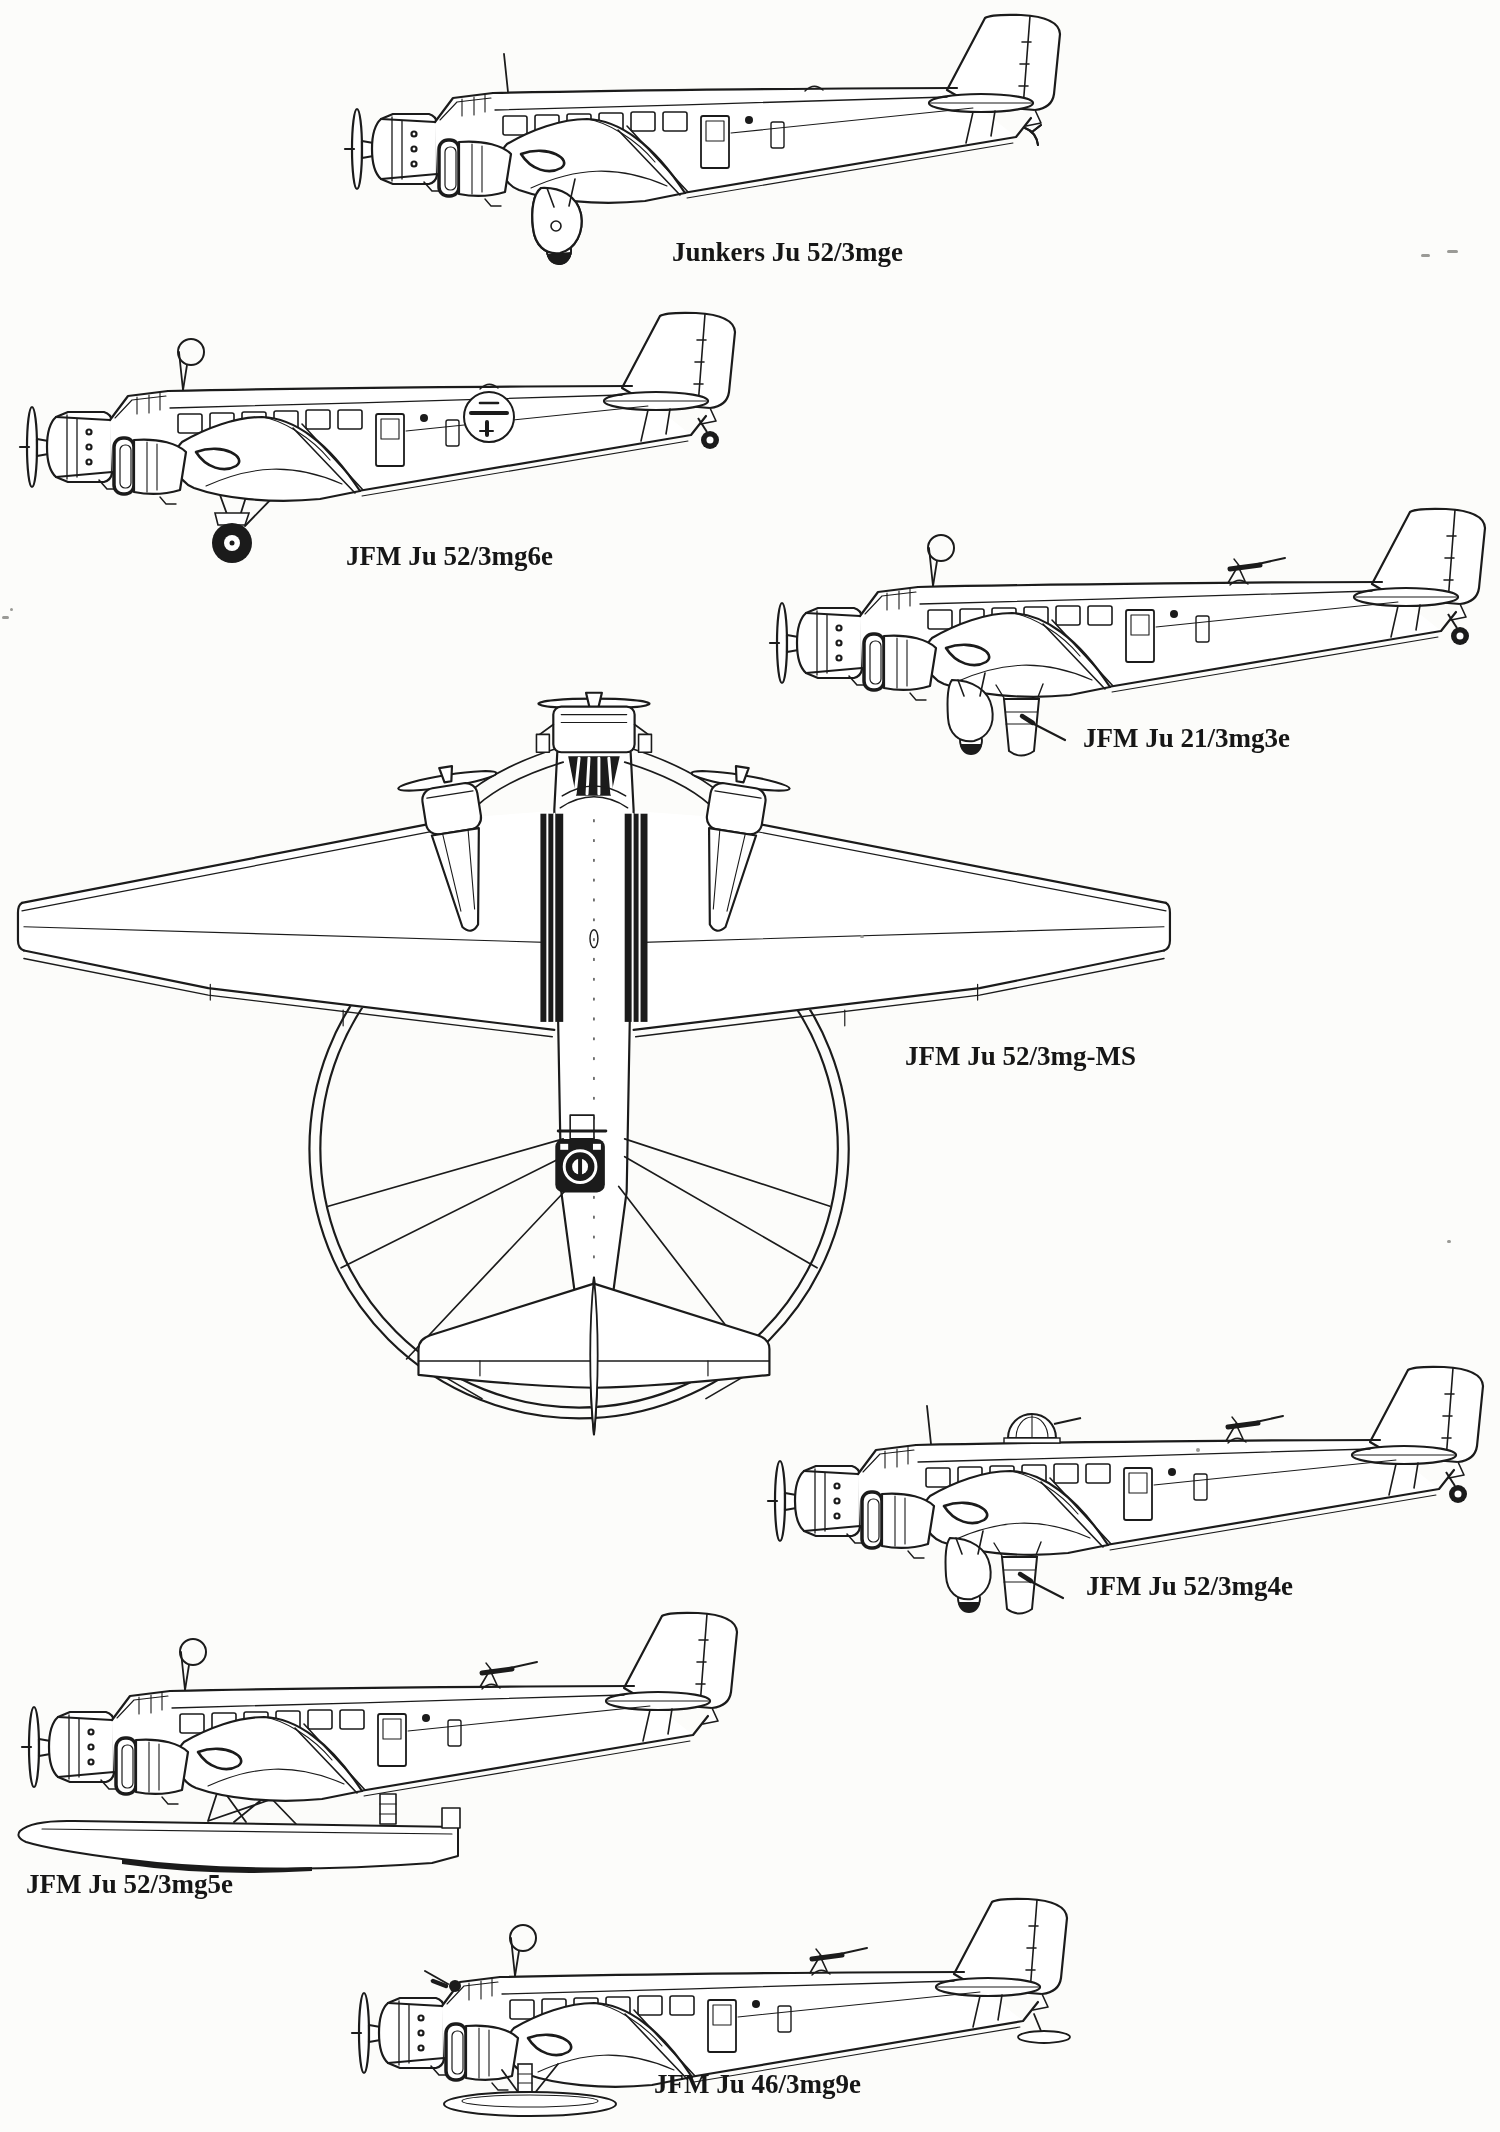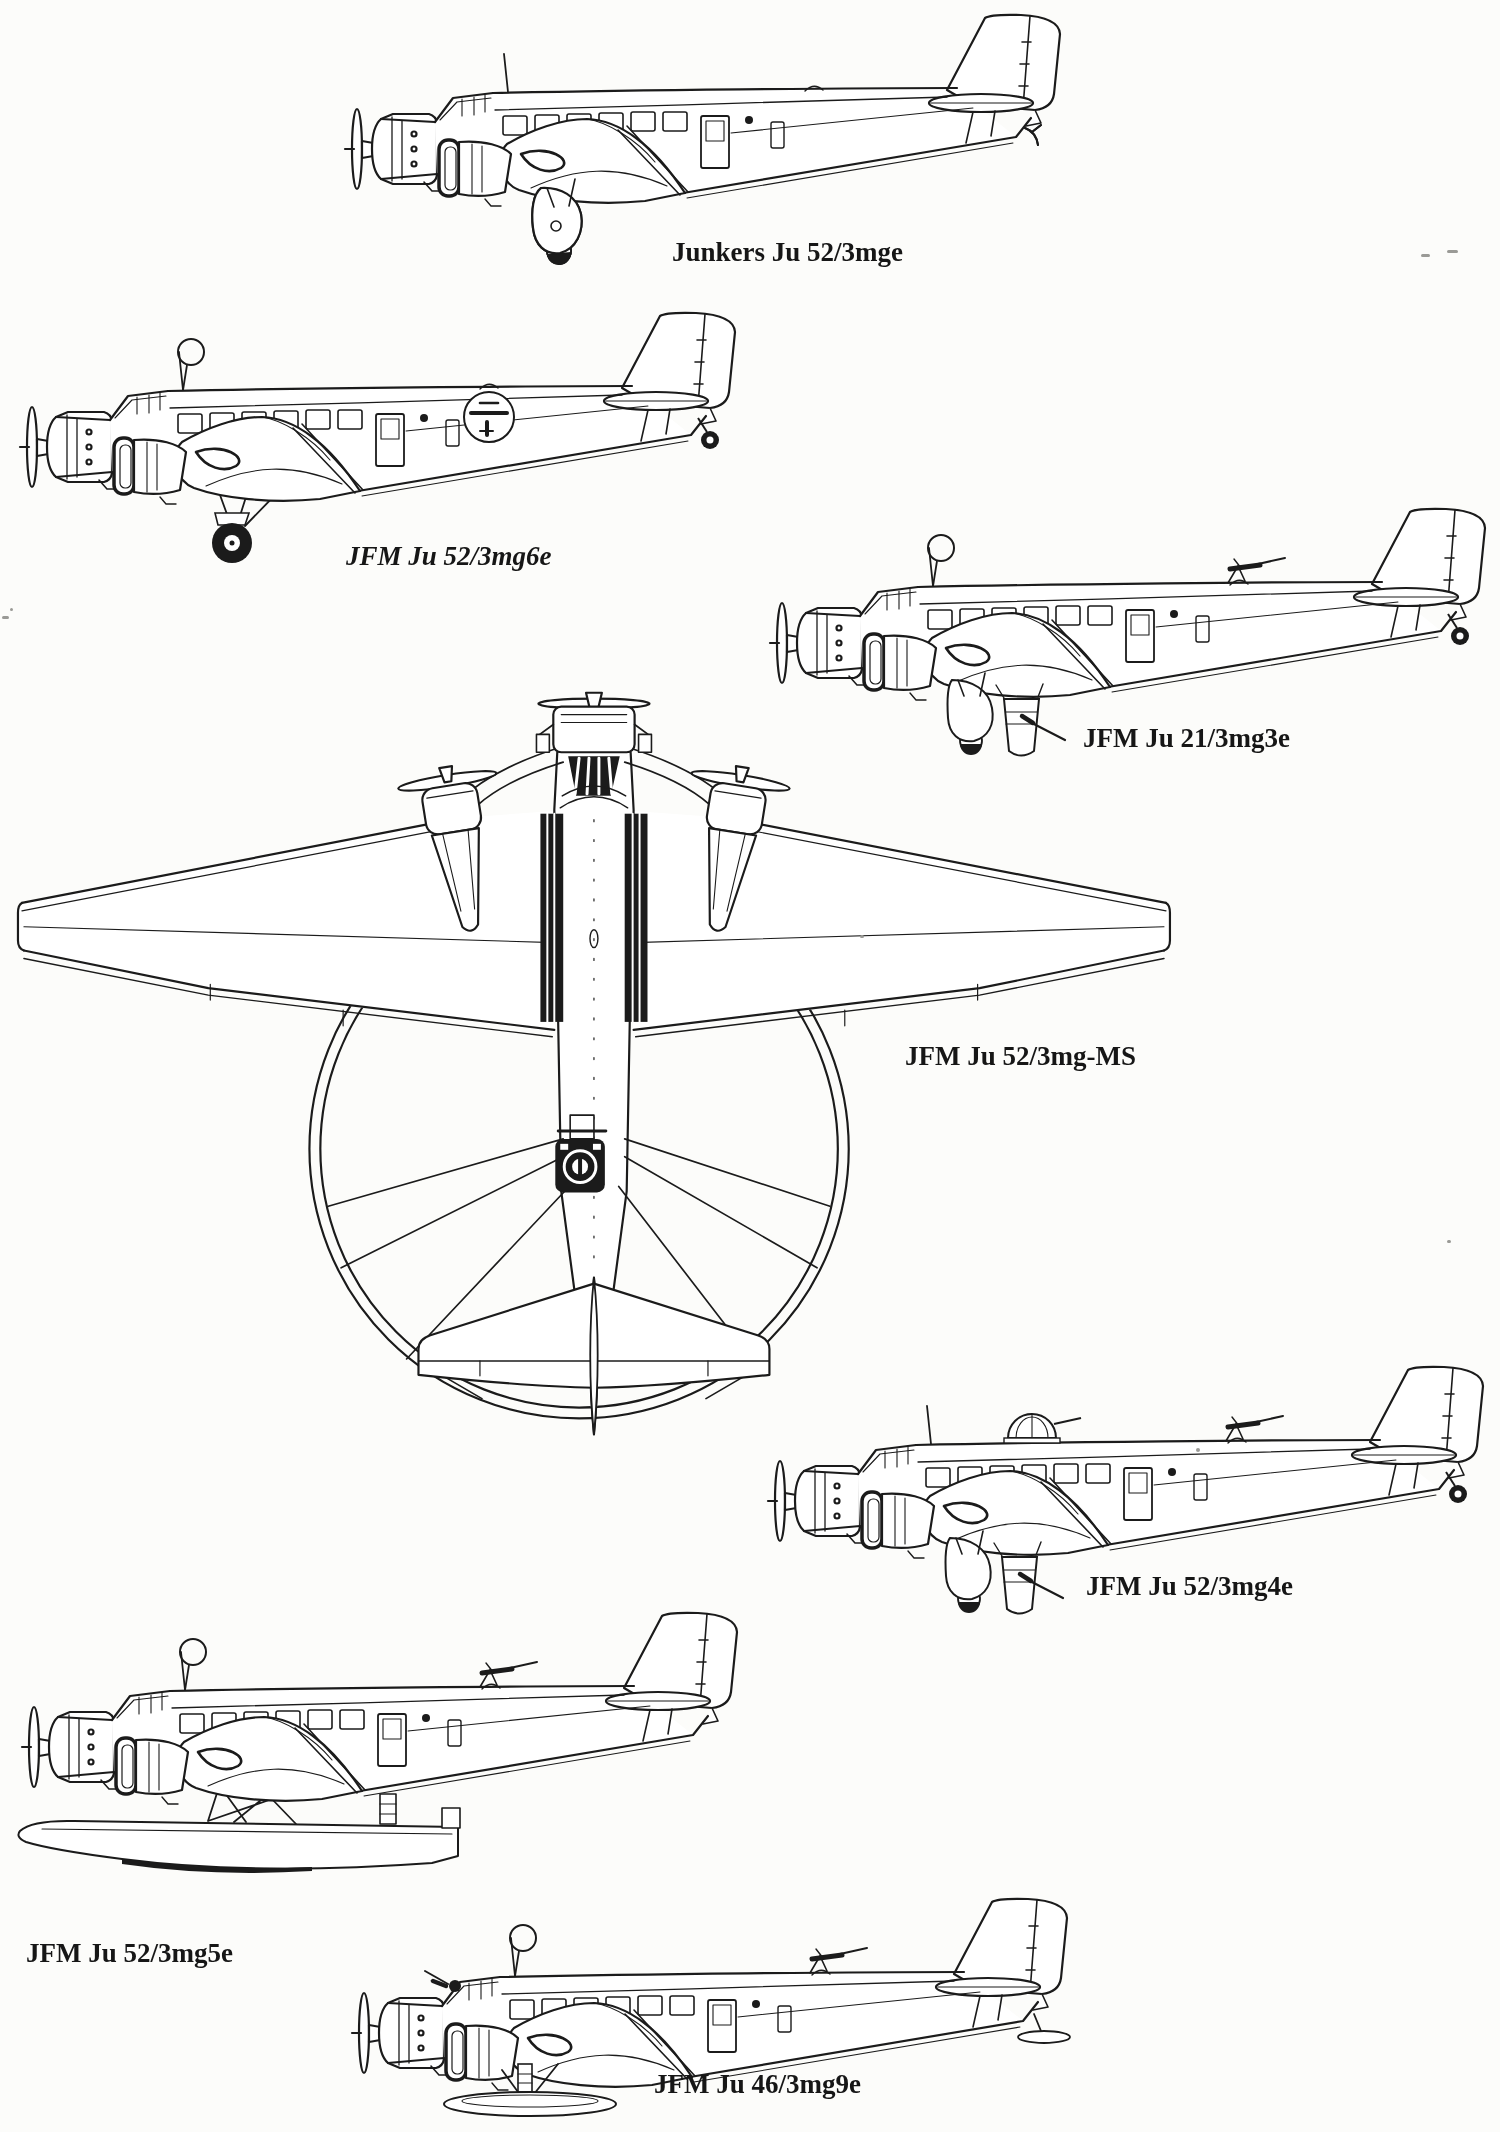--- a/index.html
+++ b/index.html
@@ -276,21 +276,21 @@
 
   <div class="fig" style="left:10px;top:300px;">
     <svg width="740" height="245" viewBox="0 0 740 245">
       <use href="#sv-wheel"></use>
         <use href="#sv-base"></use>
       <use href="#sv-loop"></use>
         <use href="#sv-roundel"></use>
         <use href="#sv-tailwheel"></use>
     </svg>
   </div>
-  <span class="caption" style="left:346px;top:541px;font-style:italic;">JFM Ju 52/3mg6e</span>
+  <span class="caption" style="left:346px;top:541px;">JFM Ju 52/3mg6e</span>
 
   <div class="fig" style="left:760px;top:496px;">
     <svg width="740" height="245" viewBox="0 0 740 245">
       <use href="#sv-base"></use>
       <use href="#sv-loop"></use>
         <use href="#sv-dorsal-mg"></use>
         <use href="#sv-dustbin"></use>
         <use href="#sv-tailwheel"></use>
     </svg>
   </div>
@@ -315,21 +315,21 @@
   <span class="caption" style="left:1066px;top:1571px;margin-left:20px;">JFM Ju 52/3mg4e</span>
 
   <div class="fig" style="left:12px;top:1600px;">
     <svg width="760" height="310" viewBox="0 0 760 310">
       <use href="#sv-floats"></use>
         <use href="#sv-base"></use>
       <use href="#sv-loop"></use>
         <use href="#sv-dorsal-mg"></use>
     </svg>
   </div>
-  <span class="caption" style="left:26px;top:1938px;">JFM Ju 52/3mg5e</span>
+  <span class="caption" style="left:26px;top:1869px;">JFM Ju 52/3mg5e</span>
 
   <div class="fig" style="left:330px;top:1886px;">
     <svg width="800" height="246" viewBox="0 0 800 246">
       <g transform="translate(12,0)">
         <use href="#sv-base"></use>
         <use href="#sv-loop"></use>
           <use href="#sv-nose-mg"></use>
           <use href="#sv-dorsal-mg"></use>
           <use href="#sv-skis"></use>
       </g>

